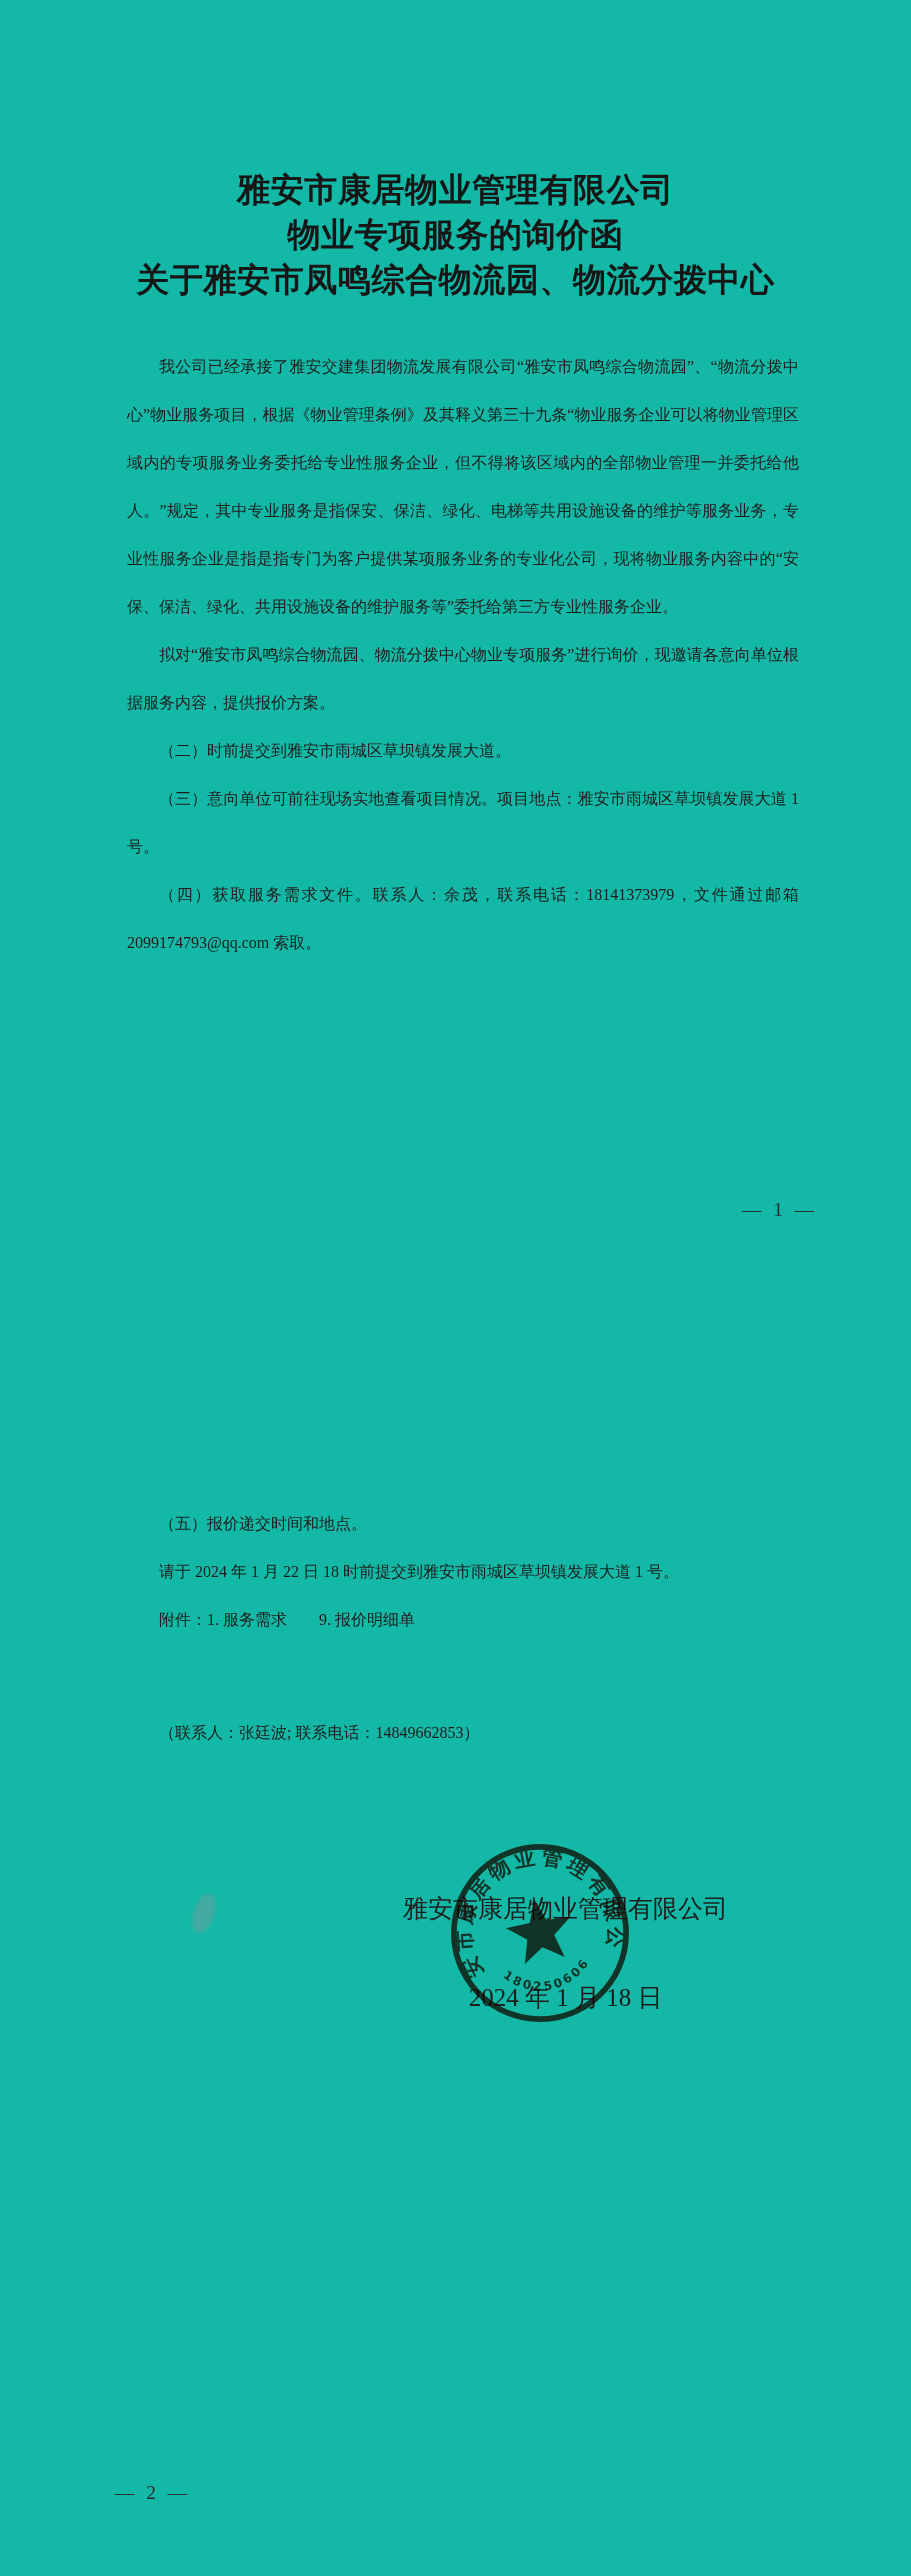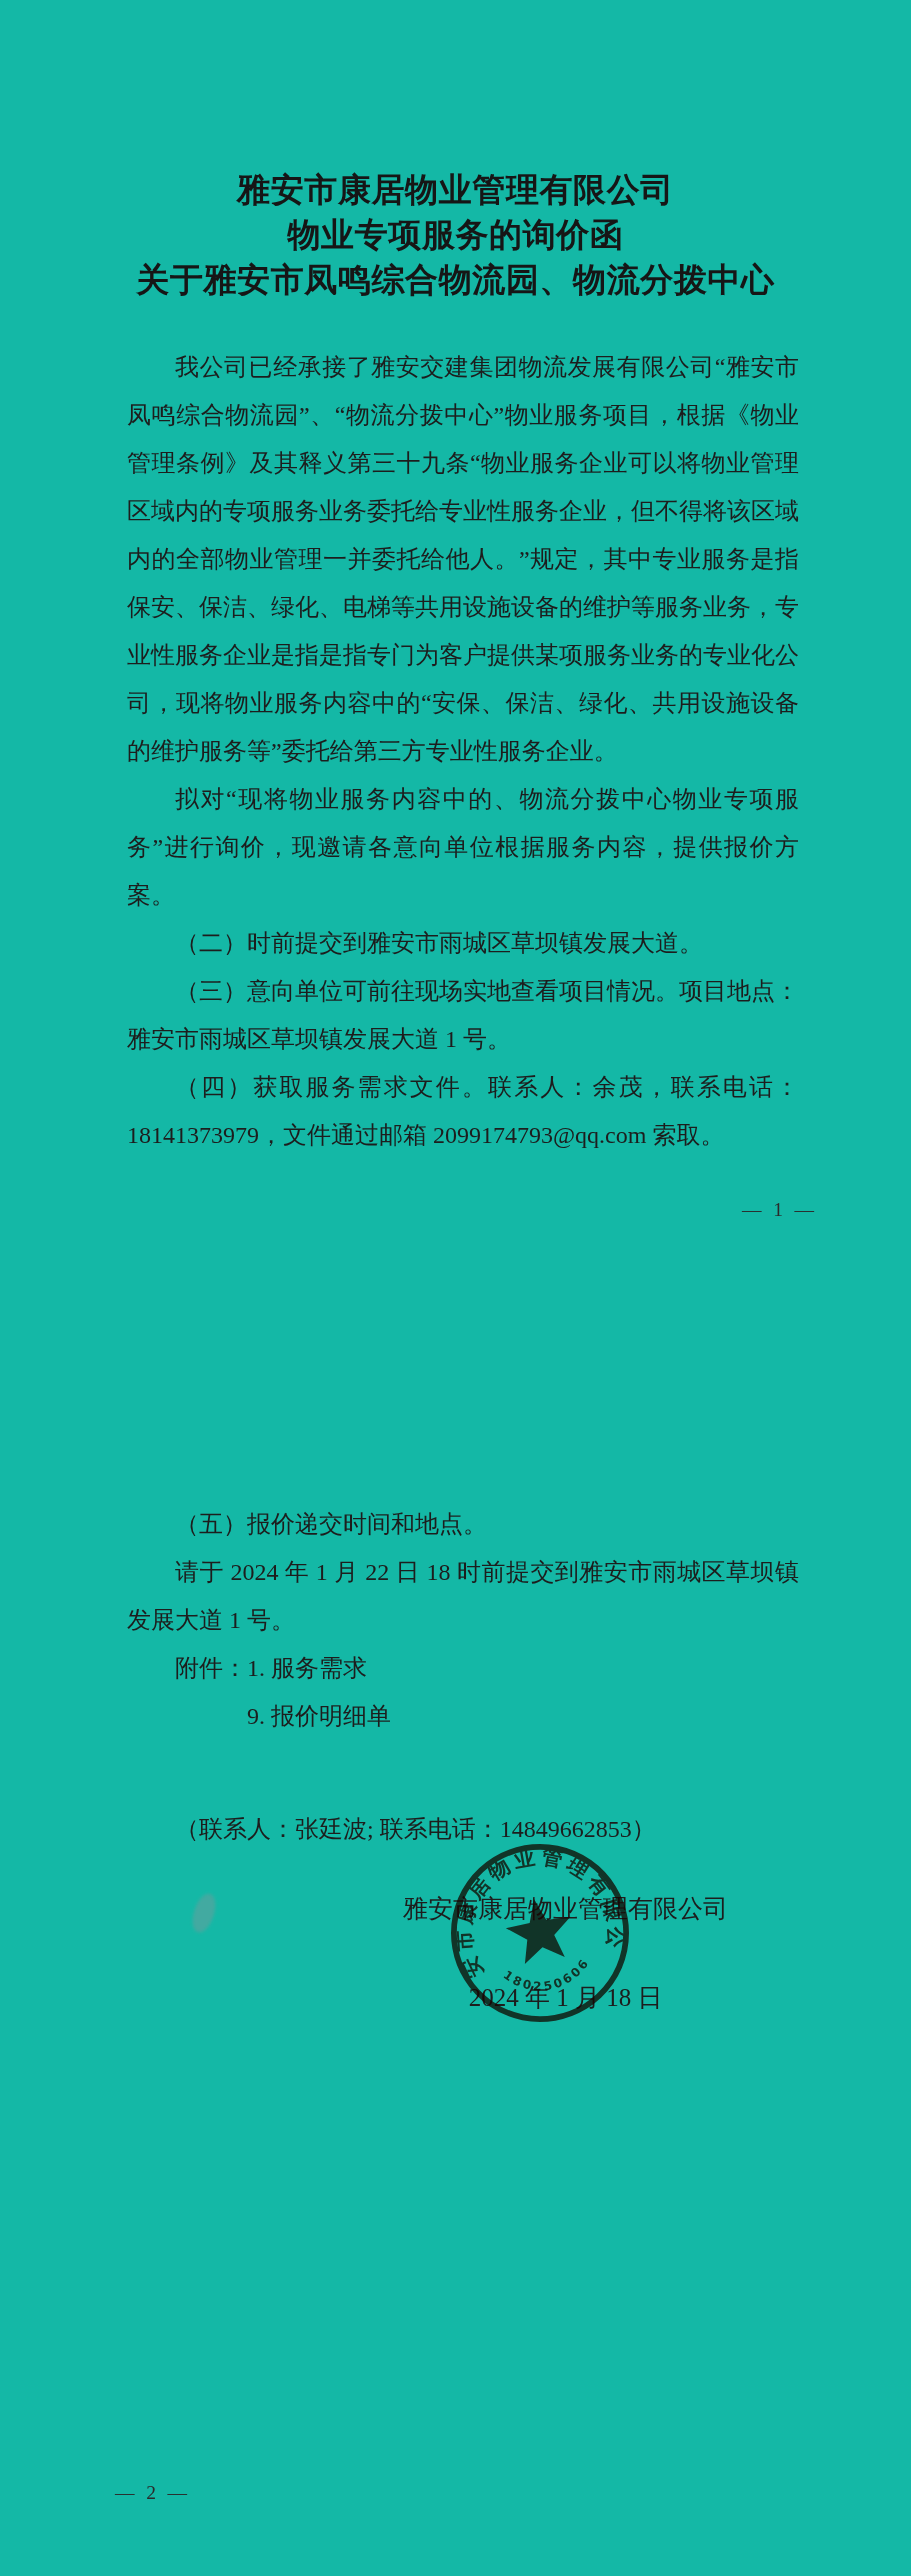--- a/index.html
+++ b/index.html
@@ -9,29 +9,29 @@
     color:#1c1c1c;
   }
   .sheet{position:absolute;inset:0;background:#14b8a6;}
   .title-block{
     position:absolute;left:0;top:168px;width:911px;
     text-align:center;font-weight:bold;font-size:33px;line-height:45px;
     letter-spacing:0.6px;color:#161616;
   }
   .body-col{
     position:absolute;left:127px;width:672px;
-    font-size:24px;line-height:48px;text-align:justify;
+    font-size:16px;line-height:48px;text-align:justify;
     color:#1d1d1d;
   }
   .p1-col{top:343px;}
   .p2-col{top:1500px;}
   .para{margin:0;text-indent:2em;}
   .attach-row{display:flex;margin:0;}
   .attach-label{text-indent:0;margin-left:2em;white-space:nowrap;}
-  .attach-items{display:flex;flex-direction:column;}
+  .attach-items{display:flex;flex-direction:row;gap:32px;}
   .attach-items span{display:block;}
   .contact-para{margin:65px 0 0 0;text-indent:2em;}
   .page-num{
     position:absolute;font-size:19.5px;letter-spacing:3.4px;color:#2a2a2a;
     font-family:"Liberation Serif","DejaVu Serif",serif;white-space:nowrap;
   }
   .page-num-1{left:742px;top:1199px;}
   .page-num-2{left:115px;top:2482px;}
   .sig-block{
     position:absolute;left:336px;top:1885px;width:459px;text-align:center;
@@ -58,21 +58,21 @@
 <div class="sheet">
 
   <div class="title-block">
     <div>雅安市康居物业管理有限公司</div>
     <div>物业专项服务的询价函</div>
     <div>关于雅安市凤鸣综合物流园、物流分拨中心</div>
   </div>
 
   <div class="body-col p1-col">
     <p class="para">我公司已经承接了雅安交建集团物流发展有限公司“雅安市凤鸣综合物流园”、“物流分拨中心”物业服务项目，根据《物业管理条例》及其释义第三十九条“物业服务企业可以将物业管理区域内的专项服务业务委托给专业性服务企业，但不得将该区域内的全部物业管理一并委托给他人。”规定，其中专业服务是指保安、保洁、绿化、电梯等共用设施设备的维护等服务业务，专业性服务企业是指是指专门为客户提供某项服务业务的专业化公司，现将物业服务内容中的“安保、保洁、绿化、共用设施设备的维护服务等”委托给第三方专业性服务企业。</p>
-    <p class="para">拟对“现将物业服务内容中的、物流分拨中心物业专项服务”进行询价，现邀请各意向单位根据服务内容，提供报价方案。</p>
+    <p class="para">拟对“雅安市凤鸣综合物流园、物流分拨中心物业专项服务”进行询价，现邀请各意向单位根据服务内容，提供报价方案。</p>
     <p class="para">（二）时前提交到雅安市雨城区草坝镇发展大道。</p>
     <p class="para">（三）意向单位可前往现场实地查看项目情况。项目地点：雅安市雨城区草坝镇发展大道 1 号。</p>
     <p class="para">（四）获取服务需求文件。联系人：余茂，联系电话：18141373979，文件通过邮箱 2099174793@qq.com 索取。</p>
   </div>
 
   <div class="page-num page-num-1">— 1 —</div>
 
   <div class="body-col p2-col">
     <p class="para">（五）报价递交时间和地点。</p>
     <p class="para">请于 2024 年 1 月 22 日 18 时前提交到雅安市雨城区草坝镇发展大道 1 号。</p>

